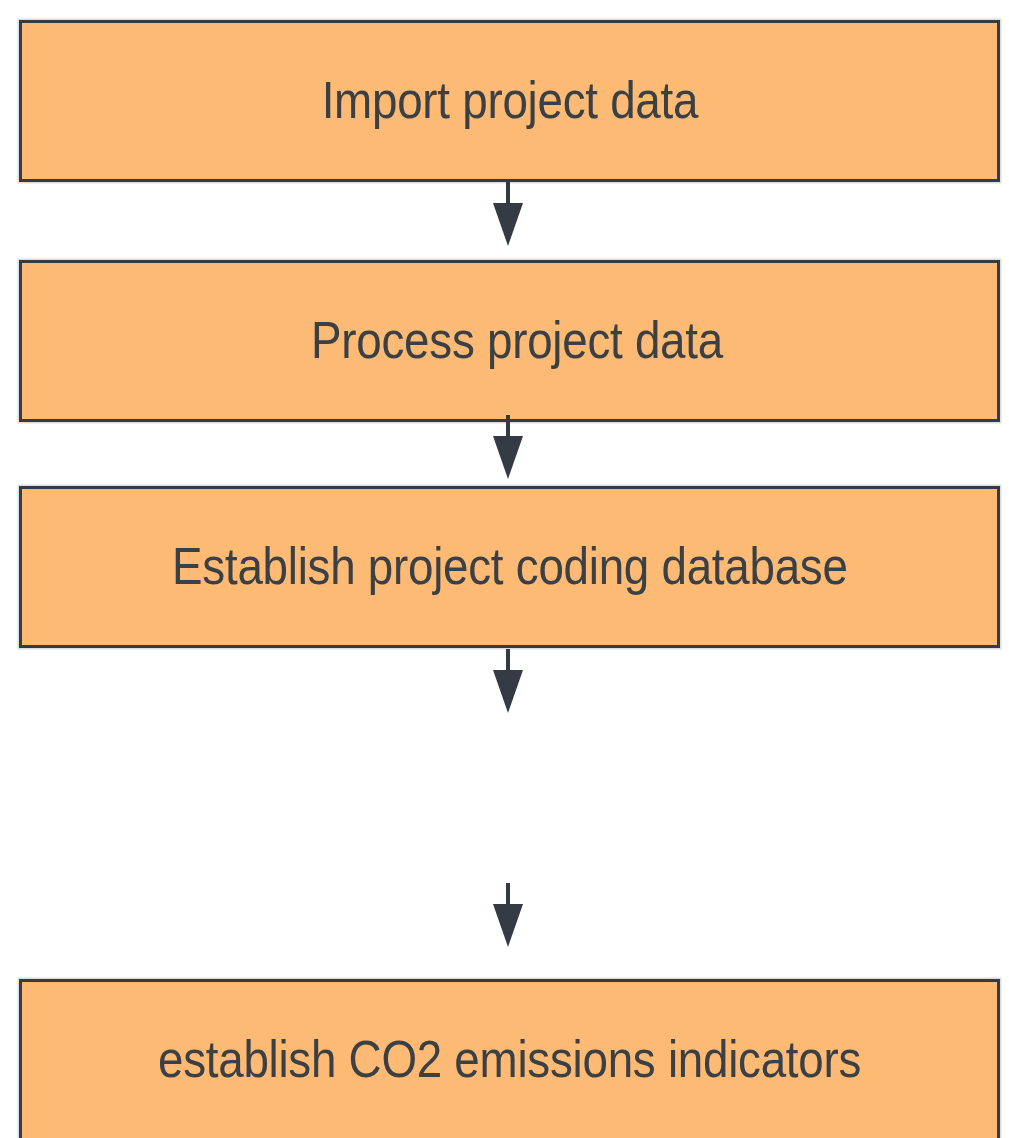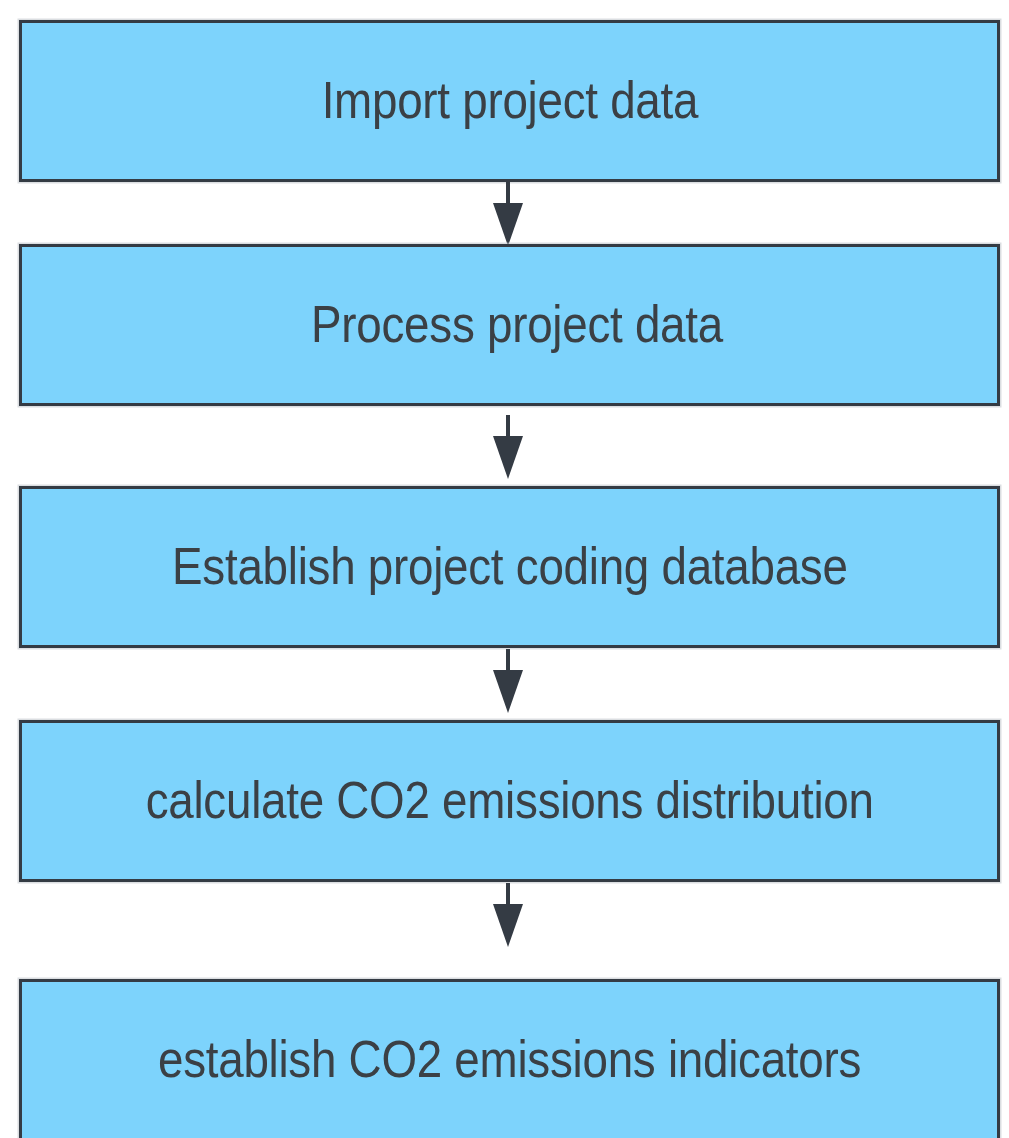--- a/index.html
+++ b/index.html
@@ -25,42 +25,42 @@
     width: 1009px;
     height: 1138px;
   }
   
   .flow-box {
     position: absolute;
     left: 19px;
     width: 981px;
     height: 162px;
     box-sizing: border-box;
-    background: #7dd3fc;
+    background: #fdba74;
     border: 3.5px solid #343b44;
     display: flex;
     align-items: center;
     justify-content: center;
     box-shadow: 0 0 0 1.5px rgba(190, 195, 200, 0.55);
   }
   .flow-box-label {
     font-family: "Liberation Sans", "DejaVu Sans", sans-serif;
     font-size: 52px;
     font-weight: 300;
     line-height: 1.1;
     color: #3b4045;
     letter-spacing: -0.3px;
     transform: scaleX(0.88);
     transform-origin: center center;
     white-space: nowrap;
     text-align: center;
     -webkit-font-smoothing: antialiased;
   }
   #box-1 { top: 20px; }
-  #box-2 { top: 244px; padding-left: 16px; }
+  #box-2 { top: 260px; padding-left: 16px; }
   #box-3 { top: 486px; align-items: center; }
   #box-4 { top: 720px; }
   #box-5 { top: 955px; margin-top: 24px; }
 
   
   .flow-arrow {
     position: absolute;
     left: 493px;
     width: 30px;
     height: 70px;
@@ -108,23 +108,20 @@
       <span class="flow-box-label">Establish project coding database</span>
     </div>
 
     <div class="flow-arrow" id="arrow-3">
       <svg viewBox="0 0 30 70" xmlns="http://www.w3.org/2000/svg" aria-hidden="true">
         <rect x="13" y="0" width="4" height="23" fill="#343b44"></rect>
         <polygon points="0,21 30,21 15,64" fill="#343b44"></polygon>
       </svg>
     </div>
 
-    <div class="flow-box" id="box-4">
-      <span class="flow-box-label">calculate CO2 emissions distribution</span>
-    </div>
 
     <div class="flow-arrow" id="arrow-4">
       <svg viewBox="0 0 30 70" xmlns="http://www.w3.org/2000/svg" aria-hidden="true">
         <rect x="13" y="0" width="4" height="23" fill="#343b44"></rect>
         <polygon points="0,21 30,21 15,64" fill="#343b44"></polygon>
       </svg>
     </div>
 
     <div class="flow-box" id="box-5">
       <span class="flow-box-label">establish CO2 emissions indicators</span>

